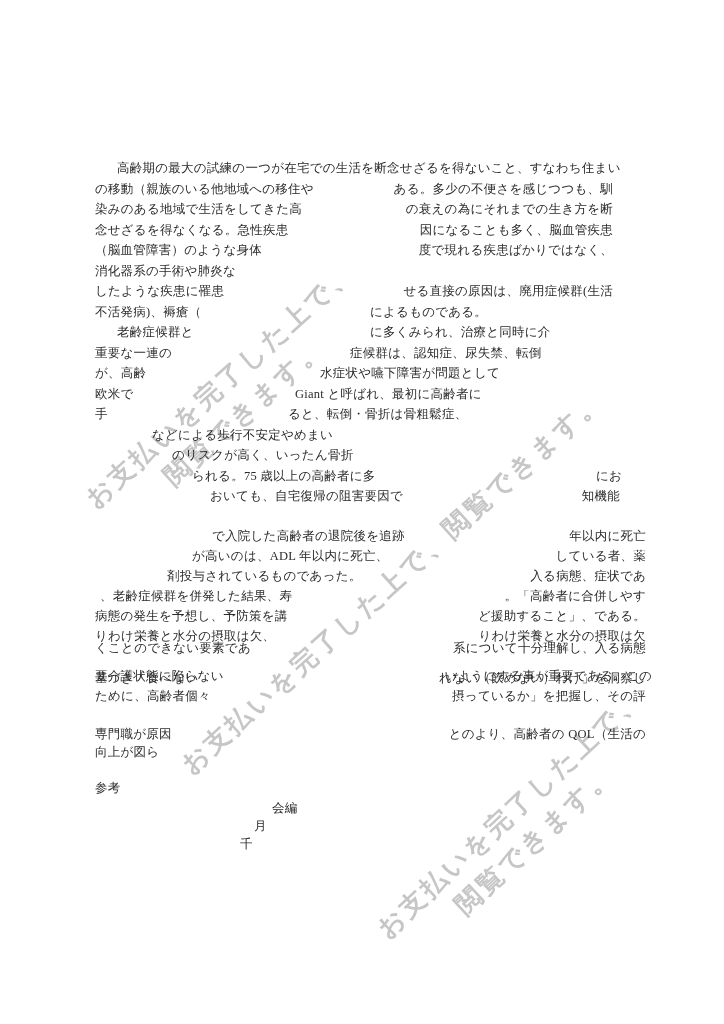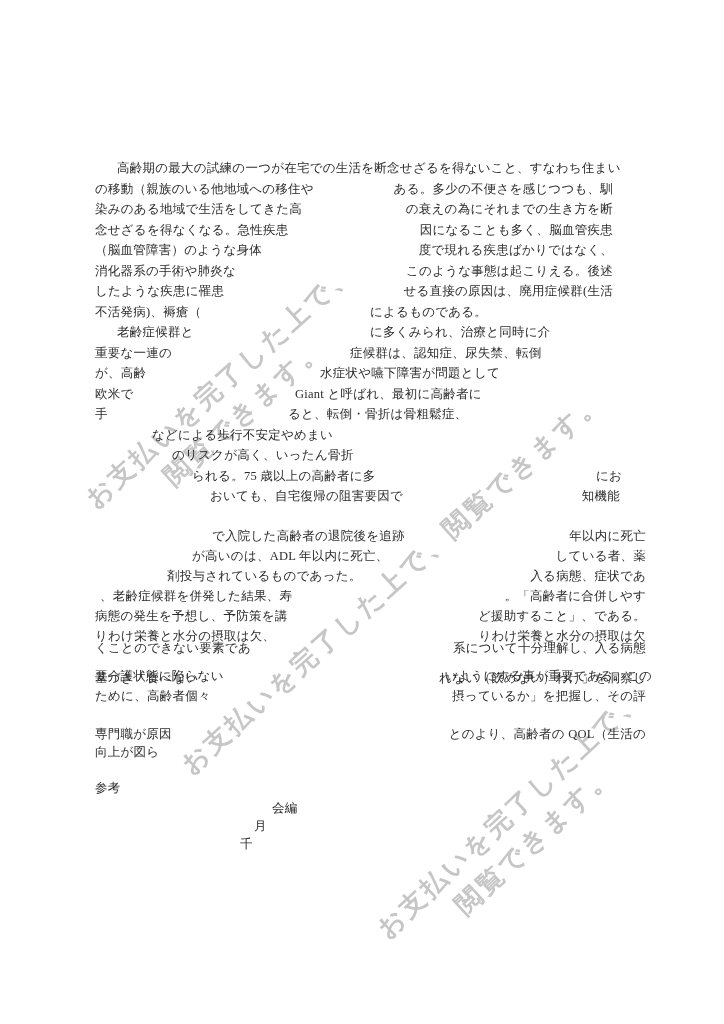--- a/index.html
+++ b/index.html
@@ -70,21 +70,20 @@
       <div class="line" style="top: 222px;">
         <span class="frag" style="left: 95px;">念せざるを得なくなる。急性疾患</span>
         <span class="frag" style="right: 111px;">因になることも多く、脳血管疾患</span>
       </div>
       <div class="line" style="top: 242px;">
         <span class="frag" style="left: 95px;">（脳血管障害）のような身体</span>
         <span class="frag" style="right: 111px;">度で現れる疾患ばかりではなく、</span>
       </div>
       <div class="line" style="top: 263px;">
         <span class="frag" style="left: 95px;">消化器系の手術や肺炎な</span>
-        <span class="frag" style="right: 111px;">このような事態は起こりえる。後述</span>
       </div>
       <div class="line" style="top: 283px;">
         <span class="frag" style="left: 95px;">したような疾患に罹患</span>
         <span class="frag" style="right: 111px;">せる直接の原因は、廃用症候群(生活</span>
       </div>
       <div class="line" style="top: 304px;">
         <span class="frag" style="left: 95px;">不活発病)、褥瘡（</span>
         <span class="frag" style="left: 370px;">によるものである。</span>
       </div>
       <div class="line" style="top: 324px;">

